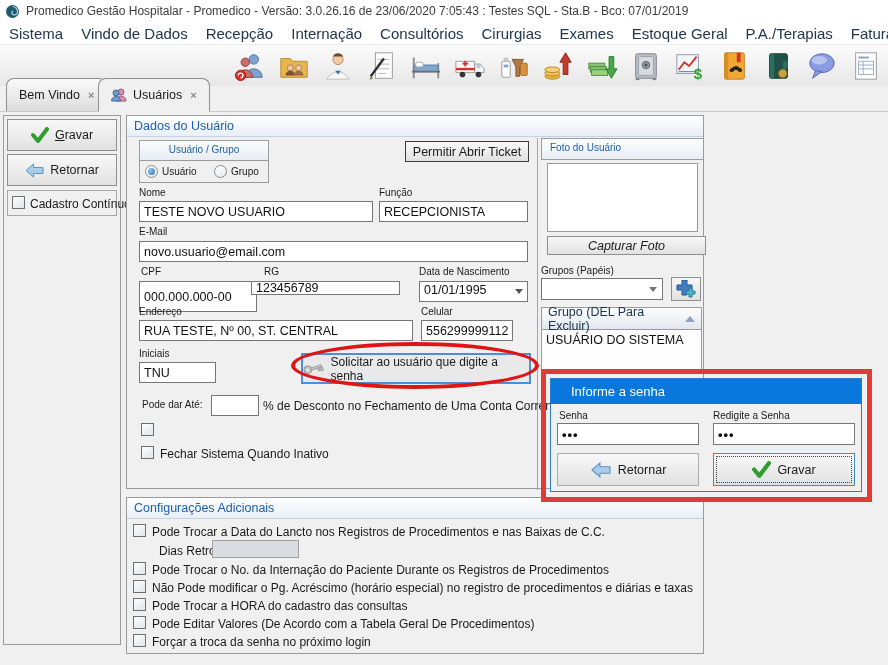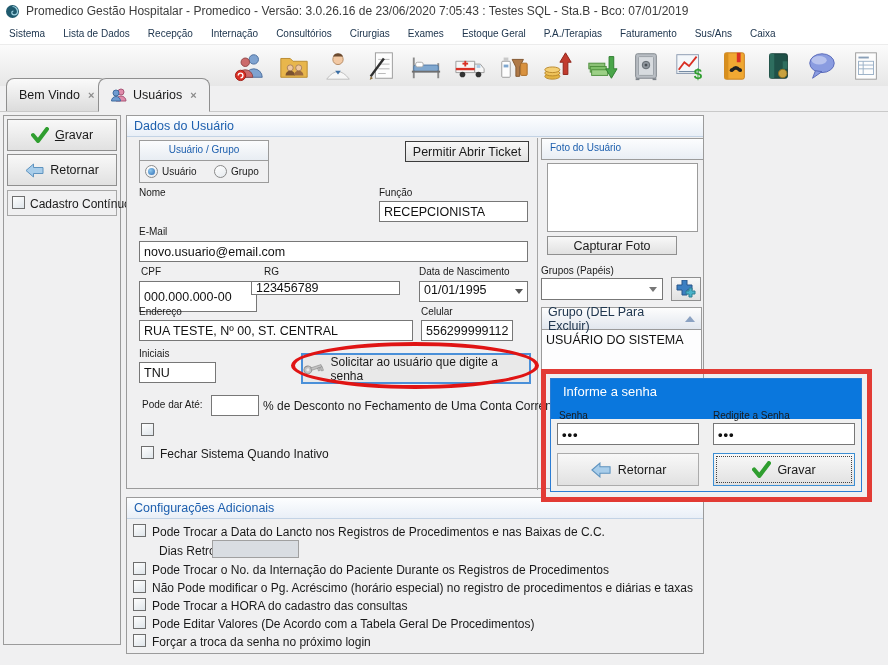--- a/index.html
+++ b/index.html
@@ -8,21 +8,21 @@
     position:relative; width:888px; height:665px; overflow:hidden;
     background:#f0f0f1; font-family:"Liberation Sans", sans-serif;
     font-size:12.5px; color:#1a1a1a; cursor:default;
   }
   
   .titlebar { position:absolute; left:0; top:0; width:888px; height:22px; background:#ffffff;
               display:flex; align-items:center; gap:6px; padding-left:5px; }
   .titlebar .title { font-size:12px; color:#3c3c3c; white-space:nowrap; }
   .menubar { position:absolute; left:0; top:22px; width:888px; height:22px; background:#ffffff;
              display:flex; align-items:center; white-space:nowrap; overflow:hidden; }
-  .menu-item { padding:0 9px; font-size:10px; color:#20374f; }
+  .menu-item { padding:0 9px; font-size:15px; color:#20374f; }
   .toolbar { position:absolute; left:0; top:44px; width:888px; height:42px;
              background:linear-gradient(#fbfbfb,#e7e7e7); border-top:1px solid #ececec;
              display:flex; align-items:center; gap:8px; padding-left:232px; }
   .tool-btn { width:36px; height:36px; display:flex; align-items:center; justify-content:center; }
   
   .tabbar { position:absolute; left:0; top:86px; width:888px; height:26px; border-bottom:1px solid #c9c9c9; }
   .tab { position:absolute; bottom:0; display:flex; align-items:center; gap:6px;
          border:1px solid #8f8f8f; border-bottom:none; border-radius:8px 8px 0 0; padding:16px 12px; }
   .tab.inactive { left:6px; height:23px; background:linear-gradient(#fafafa,#dcdcdc); }
   .tab.active { left:98px; height:26px; background:#f0f0f1; border-bottom:1px solid #f0f0f1; margin-bottom:-1px; }
@@ -53,22 +53,22 @@
   .accel::first-letter { text-decoration:underline; }
   
   .list { position:absolute; border:1px solid #9b9b9b; background:#fdfdfe; }
   .list-header { height:22px; background:linear-gradient(#fdfdfd,#e2e7ee); border-bottom:1px solid #9b9b9b;
                  display:flex; align-items:center; justify-content:space-between; padding:0 6px;
                  color:#20374f; font-size:12.5px; }
   .list-row { padding:3px 4px; font-size:12.5px; color:#111; }
   
   .dialog { position:absolute; left:550px; top:378px; width:312px; height:114px;
             border:1px solid #2b7cd3; background:#f0f0f0; z-index:10; }
-  .dialog-title { position:absolute; left:0; top:0; width:100%; height:40px; background:#0a77dd;
-            color:#ffffff; font-size:13px; line-height:25px; padding-left:12px; }
+  .dialog-title { position:absolute; left:0; top:0; width:100%; height:25px; background:#0a77dd;
+            color:#ffffff; font-size:13px; line-height:25px; padding-left:20px; }
   .pw { font-weight:bold; letter-spacing:1px; font-size:13px; }
   .btn-focus { border:1px solid #3c8fd4; outline:1px dotted #444; outline-offset:-4px; }
   
   .annot { position:absolute; z-index:20; pointer-events:none; }
   .annot-ellipse { left:291px; top:342px; width:248px; height:47px;
                    border:4px solid #e01414; border-radius:50%; }
   .annot-rect { left:541px; top:369px; width:331px; height:133px; border:5px solid #e23b35; }
 </style>
 </head>
 <body>
@@ -78,21 +78,21 @@
   <div class="titlebar">
     <svg width="15" height="15" viewBox="0 0 15 15">
       <circle cx="7.5" cy="7.5" r="6.5" fill="#1f5a6e"></circle>
       <path d="M7.5 2.5 a5 5 0 0 1 5 5 a3.4 3.4 0 0 1 -3.4 3.4 a2.3 2.3 0 0 1 -2.3-2.3 a1.6 1.6 0 0 1 1.6-1.6" fill="none" stroke="#9fd3e2" stroke-width="1.2"></path>
     </svg>
     <span class="title">Promedico Gestão Hospitalar - Promedico - Versão: 3.0.26.16 de 23/06/2020 7:05:43 : Testes SQL - Sta.B - Bco: 07/01/2019</span>
   </div>
 
   <div class="menubar">
     <span class="menu-item">Sistema</span>
-    <span class="menu-item">Lista de Dados</span>
+    <span class="menu-item">Vindo de Dados</span>
     <span class="menu-item">Recepção</span>
     <span class="menu-item">Internação</span>
     <span class="menu-item">Consultórios</span>
     <span class="menu-item">Cirurgias</span>
     <span class="menu-item">Exames</span>
     <span class="menu-item">Estoque Geral</span>
     <span class="menu-item">P.A./Terapias</span>
     <span class="menu-item">Faturamento</span>
     <span class="menu-item">Sus/Ans</span>
     <span class="menu-item">Caixa</span>
@@ -291,25 +291,26 @@
     <div class="btn" style="left:278px; top:25px; width:124px; height:21px; border:1px solid #3c3c3c;">
       <span>Permitir Abrir Ticket</span>
     </div>
 
     <div style="position:absolute; left:410px; top:22px; height:352px; border-left:1px solid #a5a5a5;"></div>
 
     <div class="panel" style="left:414px; top:22px; width:163px; height:22px; background:linear-gradient(#fcfdfe,#e9eef4);">
       <span class="lbl" style="left:8px; top:3px; color:#1d5fae;">Foto do Usuário</span>
     </div>
     <div style="position:absolute; left:420px; top:47px; width:151px; height:69px; background:#ffffff; border:1px solid #9b9b9b;"></div>
-    <div class="btn" style="left:420px; top:120px; width:130px; height:19px;">
+    <div class="btn" style="left:420px; top:120px; width:159px; height:19px;font-style:italic;">
       <span>Capturar Foto</span>
     </div>
 
     <span class="lbl" style="left:12px; top:71px;">Nome</span>
+    <input class="inp" style="left: 12px; top: 85px; width: 234px; height: 21px;" value="TESTE NOVO USUARIO">
     <span class="lbl" style="left:252px; top:71px;">Função</span>
     <input class="inp" style="left: 252px; top: 85px; width: 149px; height: 21px;" value="RECEPCIONISTA">
 
     <span class="lbl" style="left:12px; top:110px;">E-Mail</span>
     <input class="inp" style="left: 12px; top: 125px; width: 389px; height: 21px;" value="novo.usuario@email.com">
 
     <span class="lbl" style="left:14px; top:150px;">CPF</span>
     <input class="inp" style="left: 12px; top: 165px; width: 118px; height: 31px;" value="000.000.000-00">
     <span class="lbl" style="left:137px; top:150px;">RG</span>
     <input class="inp" style="left: 124px; top: 165px; width: 149px; height: 14px;" value="123456789">

